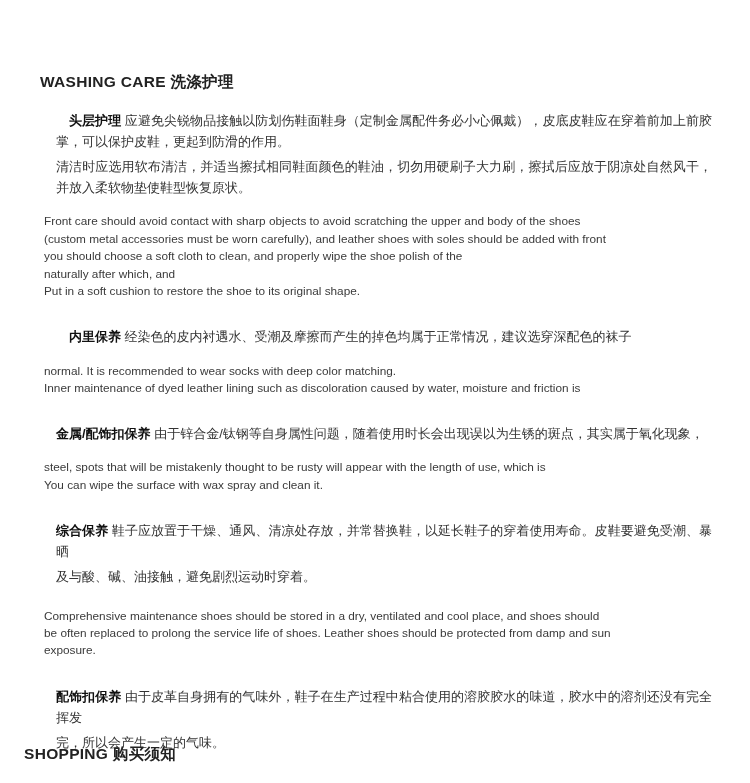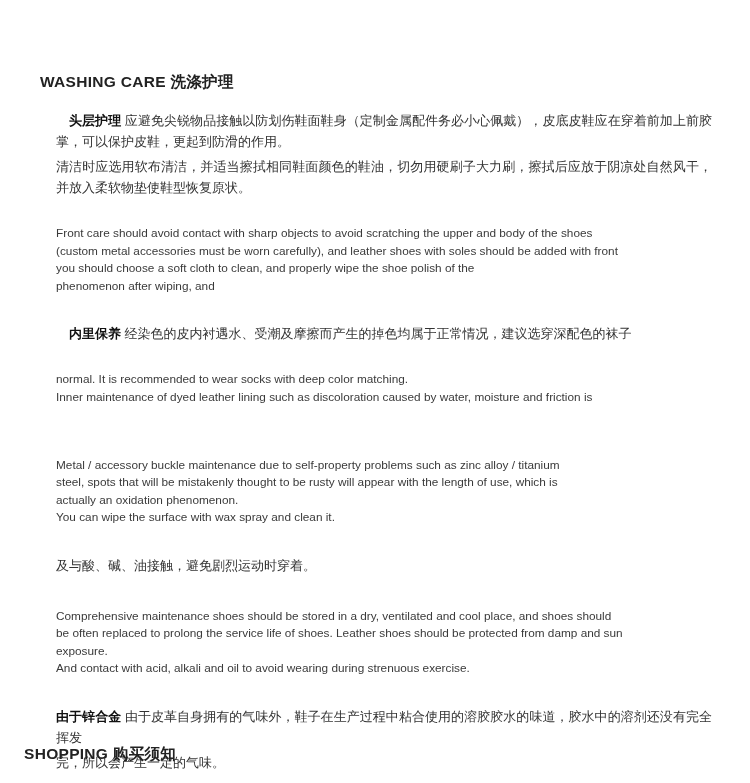--- a/index.html
+++ b/index.html
@@ -59,21 +59,21 @@
     font-weight: bold;
     color: #111111;
   }
   .indent {
     text-indent: 13px;
   }
   .en-para {
     font-size: 11.8px;
     line-height: 1.48;
     color: #3a3a3a;
-    margin: 16px;
+    margin: 4px;
     text-align: left;
   }
   .en-para .line {
     display: block;
   }
   .gap-sm { height: 7px; }
   .gap-md { height: 12px; }
 </style>
 </head>
 <body>
@@ -85,64 +85,64 @@
   <div class="content">
 
     <div class="block">
       <p class="cn-para indent"><span class="cn-lead">头层护理</span><span> 应避免尖锐物品接触以防划伤鞋面鞋身（定制金属配件务必小心佩戴），皮底皮鞋应在穿着前加上前胶掌，可以保护皮鞋，更起到防滑的作用。</span></p>
       <p class="cn-para">清洁时应选用软布清洁，并适当擦拭相同鞋面颜色的鞋油，切勿用硬刷子大力刷，擦拭后应放于阴凉处自然风干，并放入柔软物垫使鞋型恢复原状。</p>
       <div class="gap-sm"></div>
       <p class="en-para">
         <span class="line">Front care should avoid contact with sharp objects to avoid scratching the upper and body of the shoes</span>
         <span class="line">(custom metal accessories must be worn carefully), and leather shoes with soles should be added with front</span>
         <span class="line">you should choose a soft cloth to clean, and properly wipe the shoe polish of the</span>
-        <span class="line">phenomenon after wiping, and</span>
+        <span class="line">naturally after which, and</span>
+        <span class="line">Put in a soft cushion to restore the shoe to its original shape.</span>
       </p>
     </div>
 
     <div class="gap-md"></div>
 
     <div class="block">
       <p class="cn-para indent"><span class="cn-lead">内里保养</span><span> 经染色的皮内衬遇水、受潮及摩擦而产生的掉色均属于正常情况，建议选穿深配色的袜子</span></p>
       <div class="gap-sm"></div>
       <p class="en-para">
         <span class="line">normal. It is recommended to wear socks with deep color matching.</span>
         <span class="line">Inner maintenance of dyed leather lining such as discoloration caused by water, moisture and friction is</span>
       </p>
     </div>
 
     <div class="gap-md"></div>
 
     <div class="block">
+      <p class="cn-para"><span class="cn-lead">金属/配饰扣保养</span><span> 由于锌合金/钛钢等自身属性问题，随着使用时长会出现误以为生锈的斑点，其实属于氧化现象，</span></p>
       <div class="gap-sm"></div>
       <p class="en-para">
-        <span class="line">Metal / accessory buckle maintenance due to self-property problems such as zinc alloy / titanium</span>
         <span class="line">steel, spots that will be mistakenly thought to be rusty will appear with the length of use, which is</span>
-        <span class="line">actually an oxidation phenomenon.</span>
         <span class="line">You can wipe the surface with wax spray and clean it.</span>
       </p>
     </div>
 
     <div class="gap-md"></div>
 
     <div class="block">
+      <p class="cn-para"><span class="cn-lead">综合保养</span><span> 鞋子应放置于干燥、通风、清凉处存放，并常替换鞋，以延长鞋子的穿着使用寿命。皮鞋要避免受潮、暴晒</span></p>
       <p class="cn-para">及与酸、碱、油接触，避免剧烈运动时穿着。</p>
       <div class="gap-md"></div>
       <p class="en-para">
         <span class="line">Comprehensive maintenance shoes should be stored in a dry, ventilated and cool place, and shoes should</span>
         <span class="line">be often replaced to prolong the service life of shoes. Leather shoes should be protected from damp and sun</span>
         <span class="line">exposure.</span>
-        <span class="line">And contact with acid, alkali and oil to avoid wearing during strenuous exercise.</span>
       </p>
     </div>
 
     <div class="gap-md"></div>
 
     <div class="block">
-      <p class="cn-para"><span class="cn-lead">由于锌合金</span><span> 由于皮革自身拥有的气味外，鞋子在生产过程中粘合使用的溶胶胶水的味道，胶水中的溶剂还没有完全挥发</span></p>
+      <p class="cn-para"><span class="cn-lead">配饰扣保养</span><span> 由于皮革自身拥有的气味外，鞋子在生产过程中粘合使用的溶胶胶水的味道，胶水中的溶剂还没有完全挥发</span></p>
       <p class="cn-para">完，所以会产生一定的气味。</p>
 
     </div>
 
   </div>
 
   <h2 class="section-title title-shopping">SHOPPING 购买须知</h2>
 
 </div>
 

